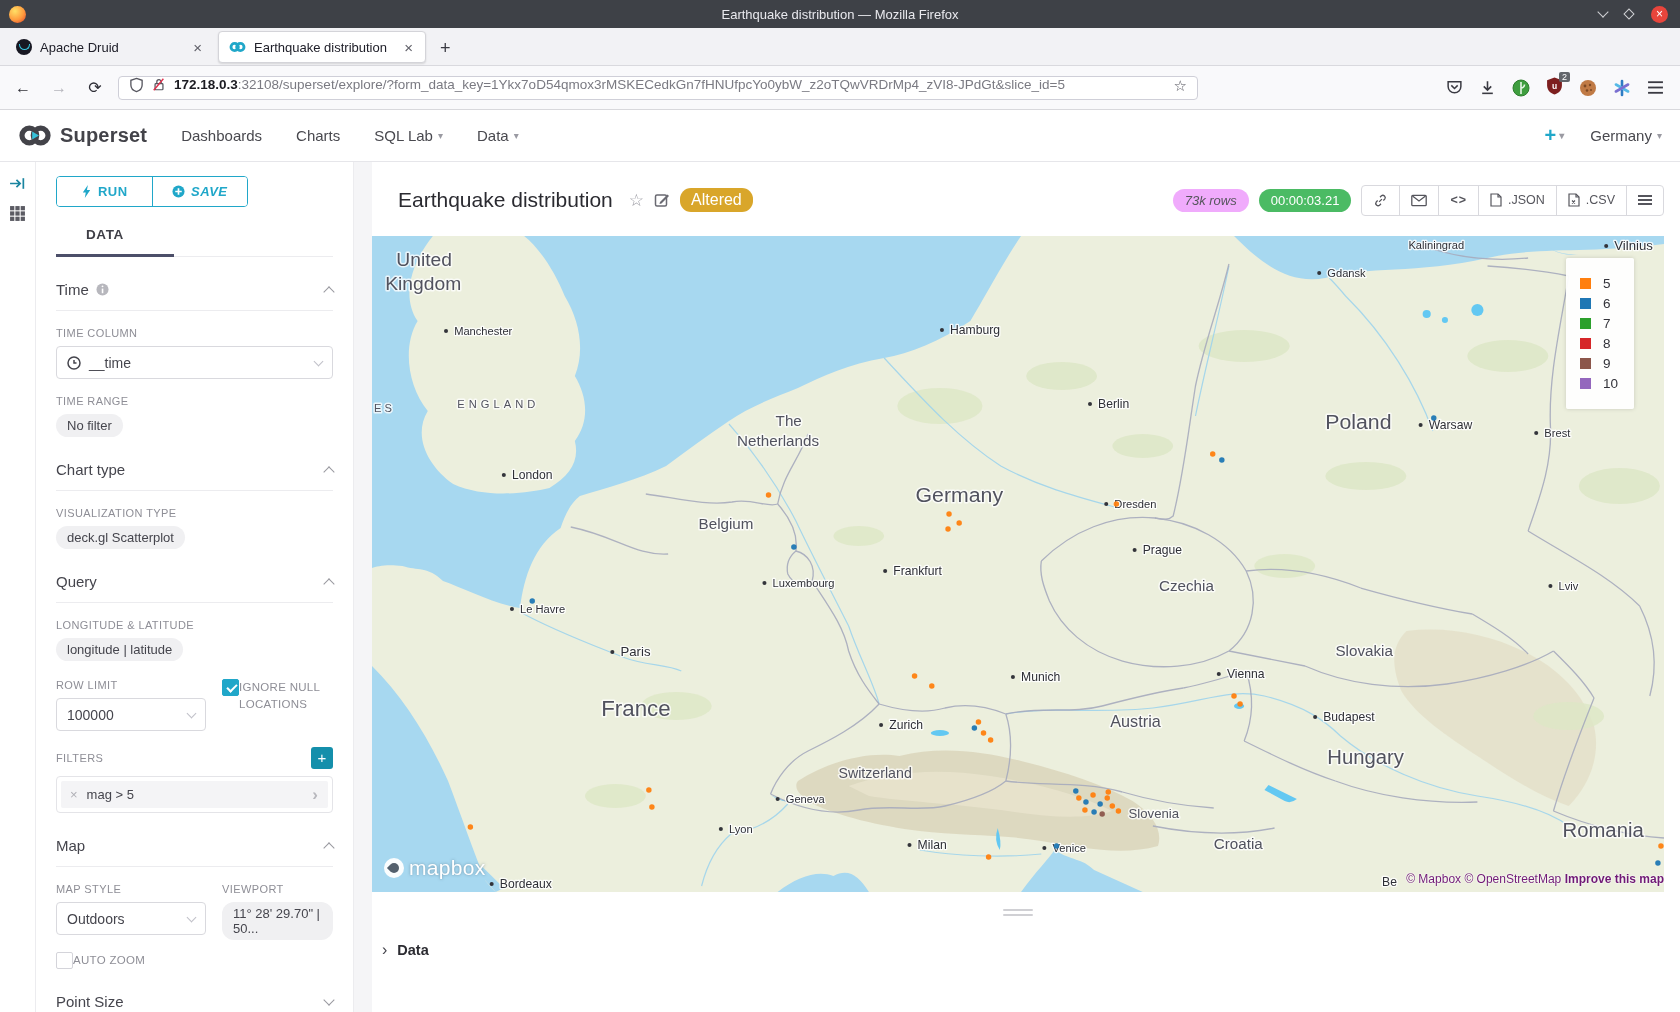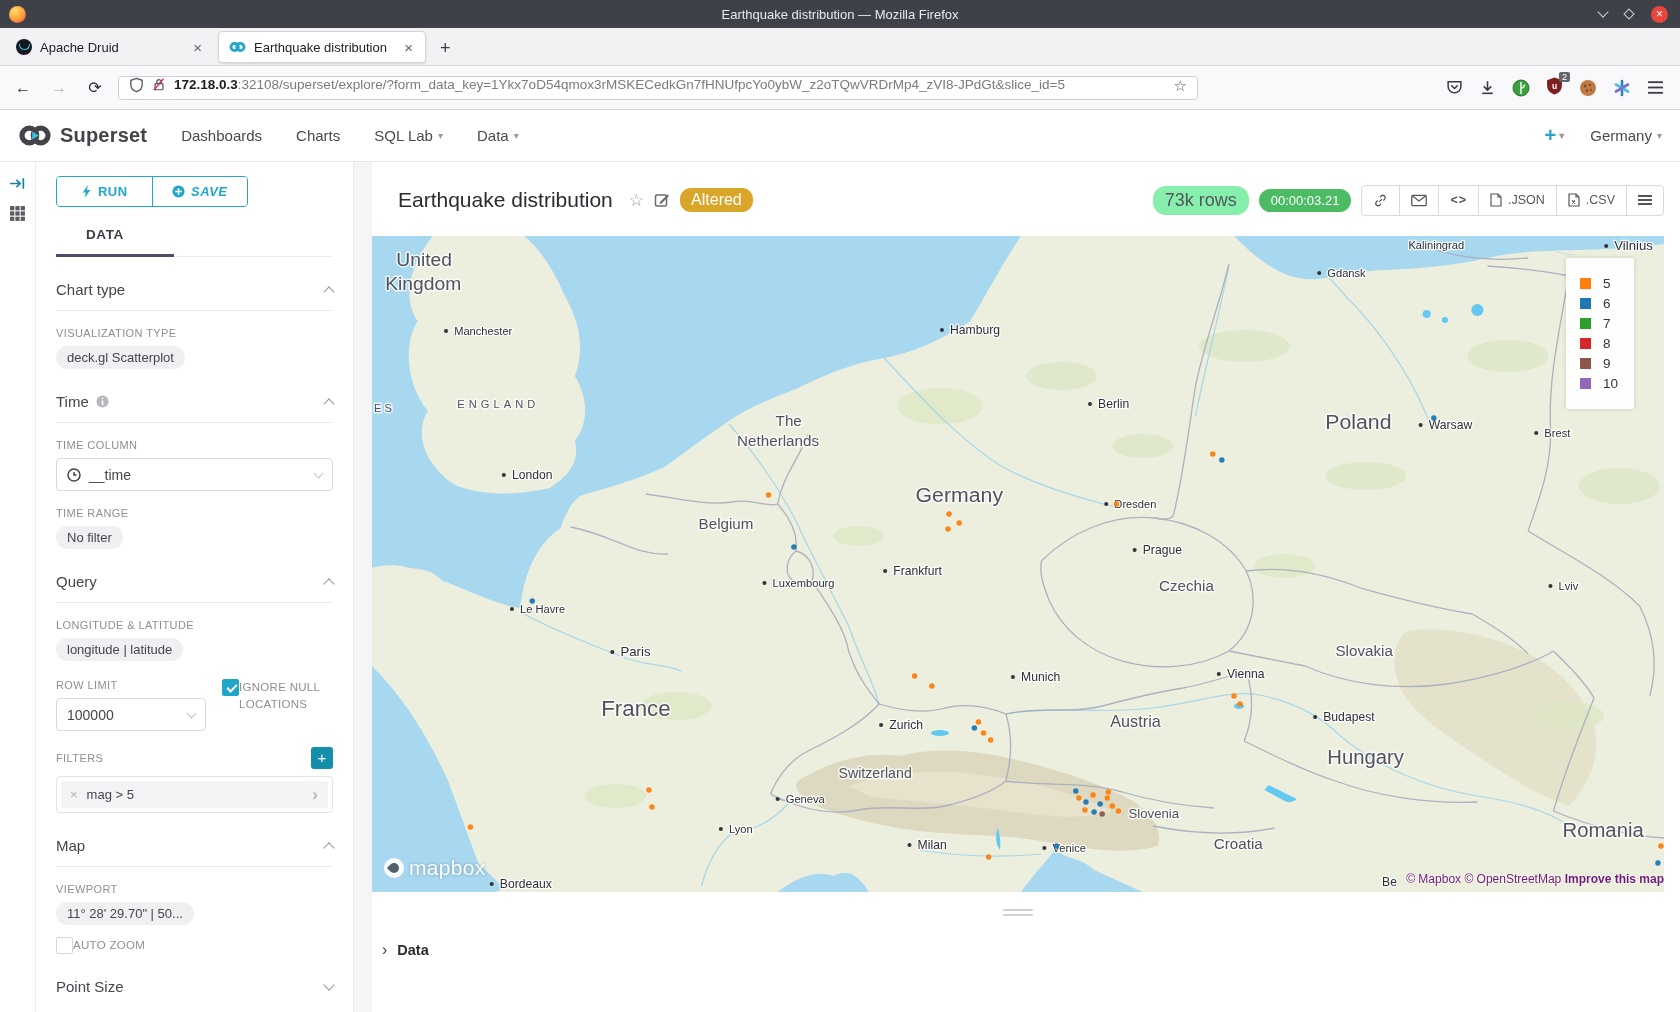--- a/index.html
+++ b/index.html
@@ -90,21 +90,21 @@
   .filter-x{color:#b0b0b6;font-size:13px;padding:0 9px;}
   .filter-val{flex:1;}
   .filter-go{color:#b8b8be;font-size:17px;padding:0 10px;font-weight:700;}
 
   
   .chart-head{height:62px;display:flex;align-items:center;padding:14px 0 0 26px;gap:10px;flex:none;}
   .chart-title{font-size:21px;color:#2b2b31;}
   .icon-star{font-size:17px;color:#9a9aa2;margin-left:6px;}
   .badge-altered{background:#d9a62a;color:#fff;font-size:16px;border-radius:11px;padding:3px 11px;}
   .head-right{margin-left:auto;display:flex;align-items:center;gap:10px;}
-  .pill-rows{background:#86efac;color:#55555c;font-size:18px;border-radius:13px;padding:4px 12px;}
+  .pill-rows{background:#f0abfc;color:#55555c;font-size:13px;border-radius:13px;padding:4px 12px;font-style:italic;}
   .pill-timer{background:#4bbb64;color:#fff;font-size:13px;border-radius:13px;padding:4px 12px;}
   .btn-group{display:flex;border:1px solid var(--border);border-radius:4px;overflow:hidden;height:31px;}
   .bg-seg{display:flex;align-items:center;gap:6px;padding:0 11px;font-size:12.5px;color:#55555c;border-left:1px solid var(--border);}
   .bg-seg:first-child{border-left:none;}
   .hamb{width:14px;height:10px;border-top:2px solid #55555c;border-bottom:2px solid #55555c;position:relative;}
   .hamb::after{content:"";position:absolute;left:0;right:0;top:2px;height:2px;background:#55555c;}
 
   
   .mapwrap{position:relative;height:656px;margin-top:12px;overflow:hidden;flex:none;background:#ecefdd;}
   .legend{position:absolute;top:22px;right:30px;background:rgba(255,255,255,.94);border-radius:2px;padding:13px 16px 13px 14px;box-shadow:0 0 4px rgba(0,0,0,.15);}
@@ -295,30 +295,20 @@
         </button>
       </div>
 
       <div class="panel-tabs">
         <span class="panel-tab">DATA</span>
         <div class="tab-underline"></div>
       </div>
 
       <div class="section">
         <div class="sec-head">
-          <span class="sec-title">Chart type</span>
-          <span class="chev up"></span>
-        </div>
-        <hr class="sec-hr">
-        <div class="ctl-label">VISUALIZATION TYPE</div>
-        <span class="pill">deck.gl Scatterplot</span>
-      </div>
-
-      <div class="section">
-        <div class="sec-head">
           <span class="sec-title">
               <span>Time</span>
             <svg width="13" height="13" viewBox="0 0 14 14">
                 <circle cx="7" cy="7" r="6.5" fill="#b7b7bd"></circle>
                 <rect x="6.2" y="6" width="1.7" height="5" fill="#fff"></rect>
                 <circle cx="7" cy="3.6" r="1" fill="#fff"></circle>
               </svg>
           </span>
           <span class="chev up"></span>
         </div>
@@ -331,20 +321,30 @@
             </svg>
           <span>__time</span>
           <span class="chev down"></span>
         </div>
         <div class="ctl-label">TIME RANGE</div>
         <span class="pill">No filter</span>
       </div>
 
       <div class="section">
         <div class="sec-head">
+          <span class="sec-title">Chart type</span>
+          <span class="chev up"></span>
+        </div>
+        <hr class="sec-hr">
+        <div class="ctl-label">VISUALIZATION TYPE</div>
+        <span class="pill">deck.gl Scatterplot</span>
+      </div>
+
+      <div class="section">
+        <div class="sec-head">
           <span class="sec-title">Query</span>
           <span class="chev up"></span>
         </div>
         <hr class="sec-hr">
         <div class="ctl-label">LONGITUDE &amp; LATITUDE</div>
         <span class="pill">longitude | latitude</span>
         <div class="row2" style="margin-top:2px;">
           <div class="col-l">
             <div class="ctl-label">ROW LIMIT</div>
             <div class="select">
@@ -372,20 +372,27 @@
         </div>
       </div>
 
       <div class="section">
         <div class="sec-head">
           <span class="sec-title">Map</span>
           <span class="chev up"></span>
         </div>
         <hr class="sec-hr">
         <div class="row2">
+          <div class="col-l">
+            <div class="ctl-label">MAP STYLE</div>
+            <div class="select">
+              <span>Outdoors</span>
+              <span class="chev down"></span>
+            </div>
+          </div>
           <div style="flex:1;">
             <div class="ctl-label">VIEWPORT</div>
             <span class="pill">11° 28' 29.70" | 50...</span>
           </div>
         </div>
         <div class="cb-row" style="margin-top:12px;align-items:center;">
           <span class="cb"></span>
           <span class="cb-label">AUTO ZOOM</span>
         </div>
       </div>

